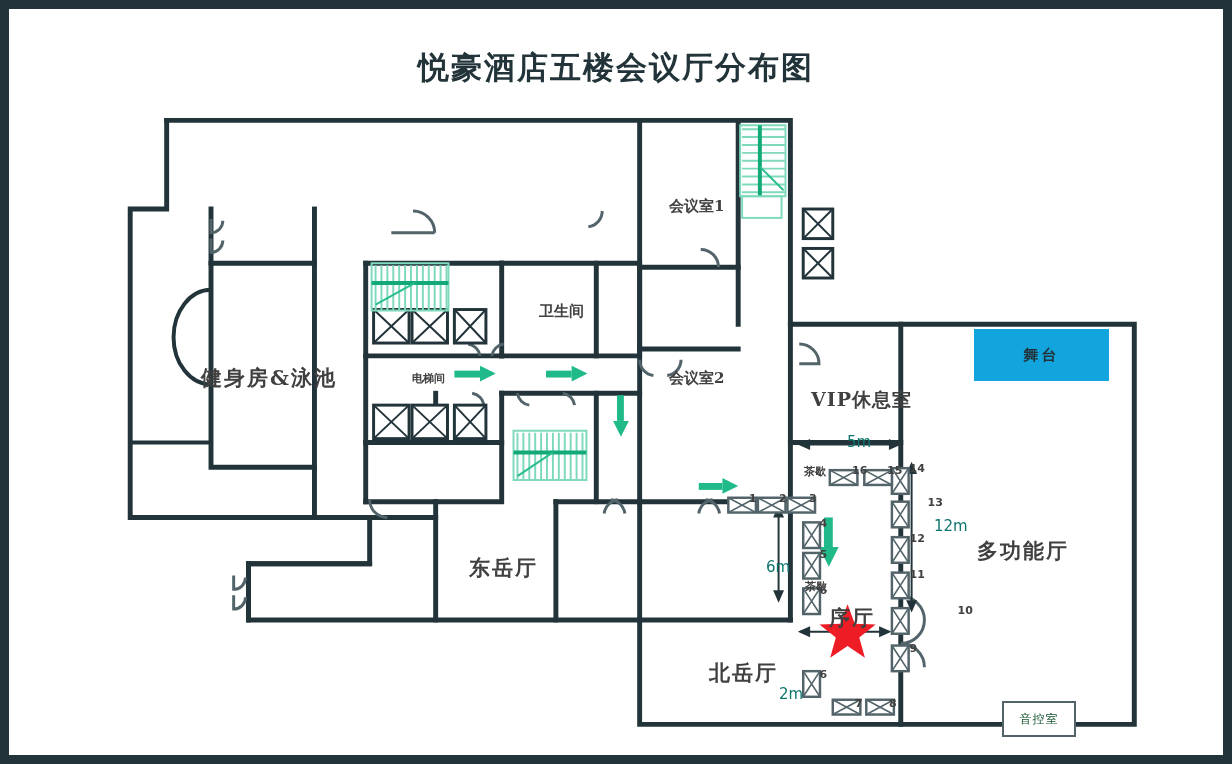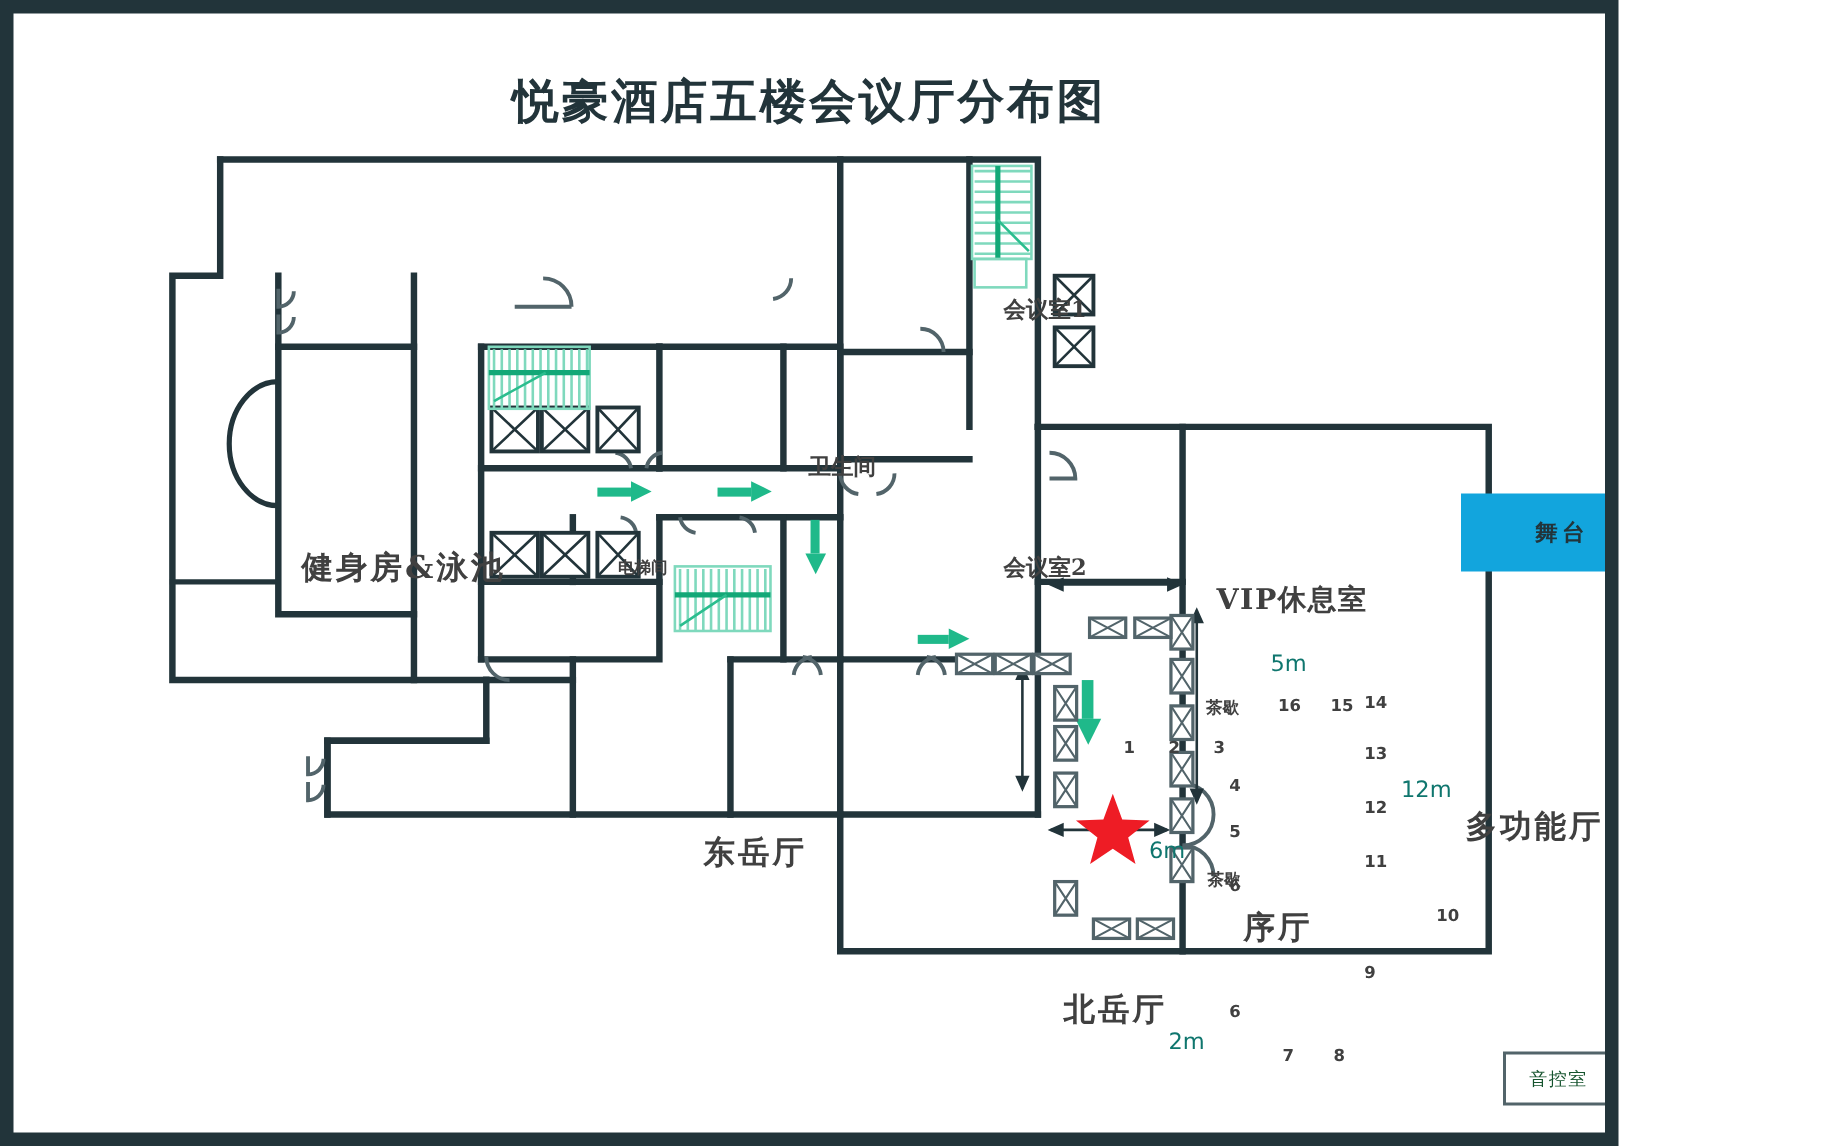--- a/index.html
+++ b/index.html
@@ -1,17 +1,17 @@
 <!DOCTYPE html>
 <html><head>
 <meta charset="utf-8">
 <style>
   html,body{margin:0;padding:0;background:#fff;}
   body{width:1232px;height:764px;font-family:"DejaVu Sans","Liberation Sans",sans-serif;}
-  #frame{position:relative;width:1079px;height:764px;box-sizing:border-box;border:9px solid #22343a;background:#ffffff;overflow:hidden;}
+  #frame{position:relative;width:1232px;height:764px;box-sizing:border-box;border:9px solid #22343a;background:#ffffff;overflow:hidden;}
   #plan{position:absolute;inset:0;}
   .ttl{position:absolute;left:0;right:0;top:38px;text-align:center;font-size:31px;font-weight:bold;color:#22343a;letter-spacing:2px;}
   .lbl{position:absolute;color:#404040;font-weight:bold;white-space:nowrap;font-family:"DejaVu Serif","Liberation Serif",serif;}
   .lbl.big{font-size:21px;letter-spacing:2px;}
   .lbl.vip{font-size:19px;letter-spacing:1px;}
   .lbl.med{font-size:15px;}
   .lbl.sm{font-size:11px;letter-spacing:0;}
   .lbl.num{font-size:11px;font-family:"DejaVu Sans","Liberation Sans",sans-serif;}
   .dim{position:absolute;color:#0f766e;font-size:15px;font-weight:normal;white-space:nowrap;}
   .stage{position:absolute;background:#12a5dd;display:flex;align-items:center;justify-content:center;
@@ -291,18 +291,18 @@
       <div class="lbl num" style="left: 810.5px; top: 508px;">4</div>
       <div class="lbl num" style="left: 810.5px; top: 539px;">5</div>
       <div class="lbl num" style="left: 810.5px; top: 575px;">6</div>
       <div class="lbl num" style="left: 810.5px; top: 659px;">6</div>
       <div class="lbl num" style="left: 846px; top: 688px;">7</div>
       <div class="lbl num" style="left: 880px; top: 688px;">8</div>
       <div class="lbl num" style="left: 900.5px; top: 633px;">9</div>
       <div class="lbl num" style="left: 900.5px; top: 595px; margin-left: 48px;">10</div>
       <div class="lbl num" style="left: 900.5px; top: 559px;">11</div>
       <div class="lbl num" style="left: 900.5px; top: 523px;">12</div>
-      <div class="lbl num" style="left: 900.5px; top: 487px;">13</div>
+      <div class="lbl num" style="left: 900.5px; top: 487px; padding-left: 18px;">13</div>
       <div class="lbl num" style="left: 900.5px; top: 453px;">14</div>
       <div class="lbl num" style="left: 878px; top: 455px;">15</div>
       <div class="lbl num" style="left: 843px; top: 455px;">16</div>
     </div>
 </div>
 
 </body></html>

